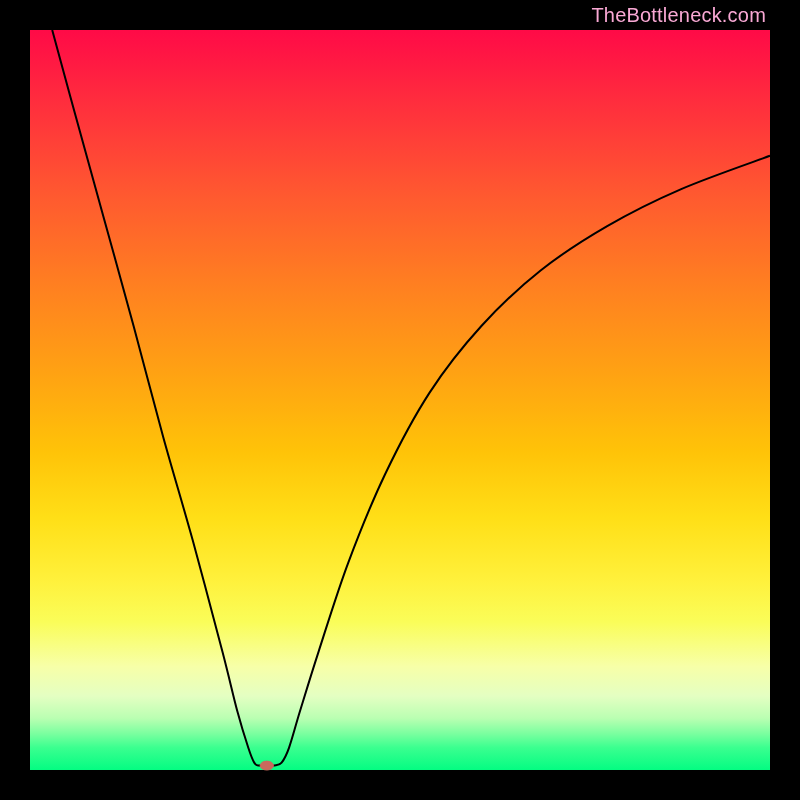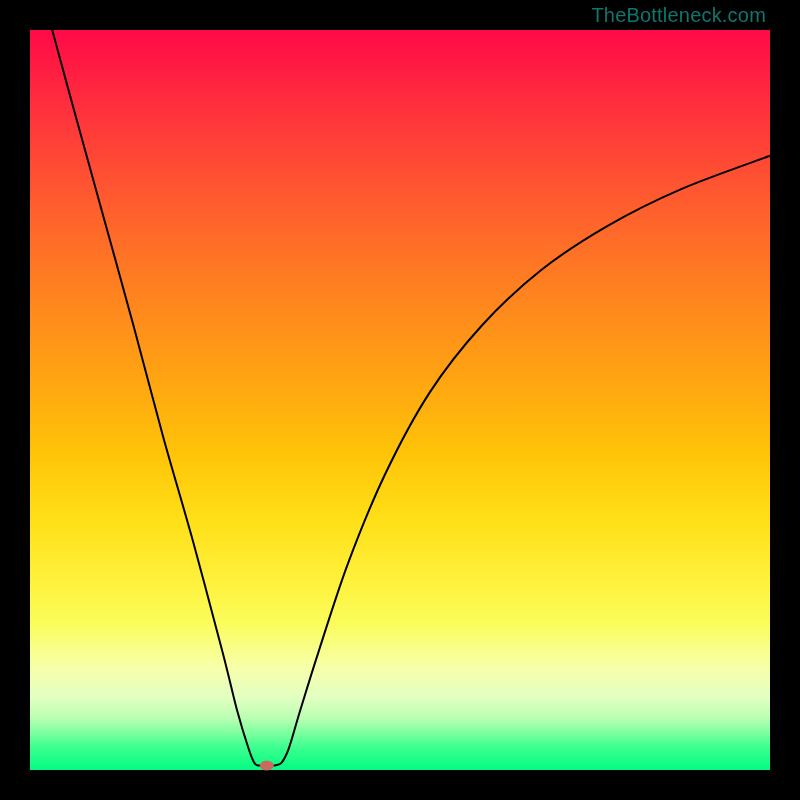--- a/index.html
+++ b/index.html
@@ -48,21 +48,21 @@
 
   .marker {
     fill: #c96a5d;
     stroke: #c96a5d;
   }
 
   .watermark {
     position: absolute;
     top: 4px;
     right: 34px;
-    color: #0f766e;
+    color: #f9a8d4;
     font-size: 20px;
     font-weight: 400;
     letter-spacing: 0.2px;
     font-family: Arial, Helvetica, sans-serif;
   }
 </style>
 </head>
 <body>
 
 <div class="plot-area">

